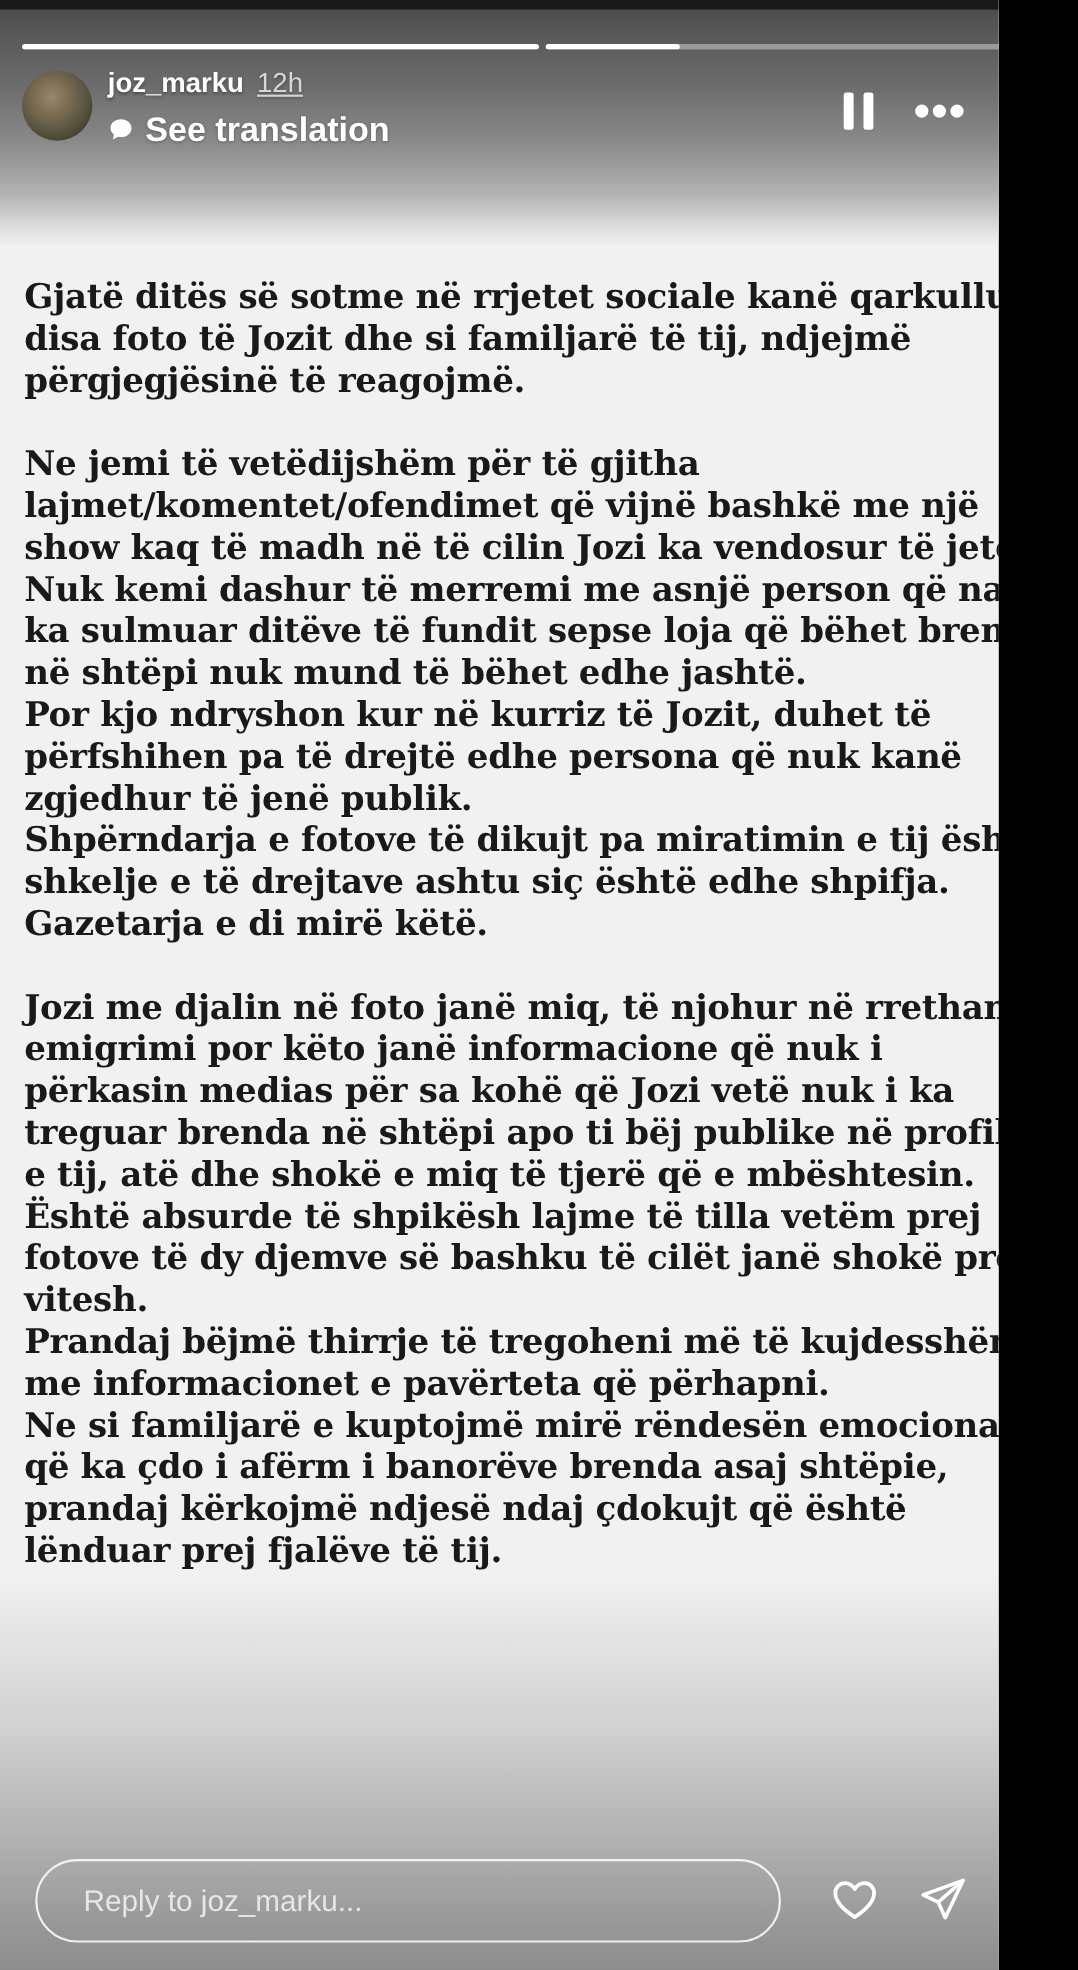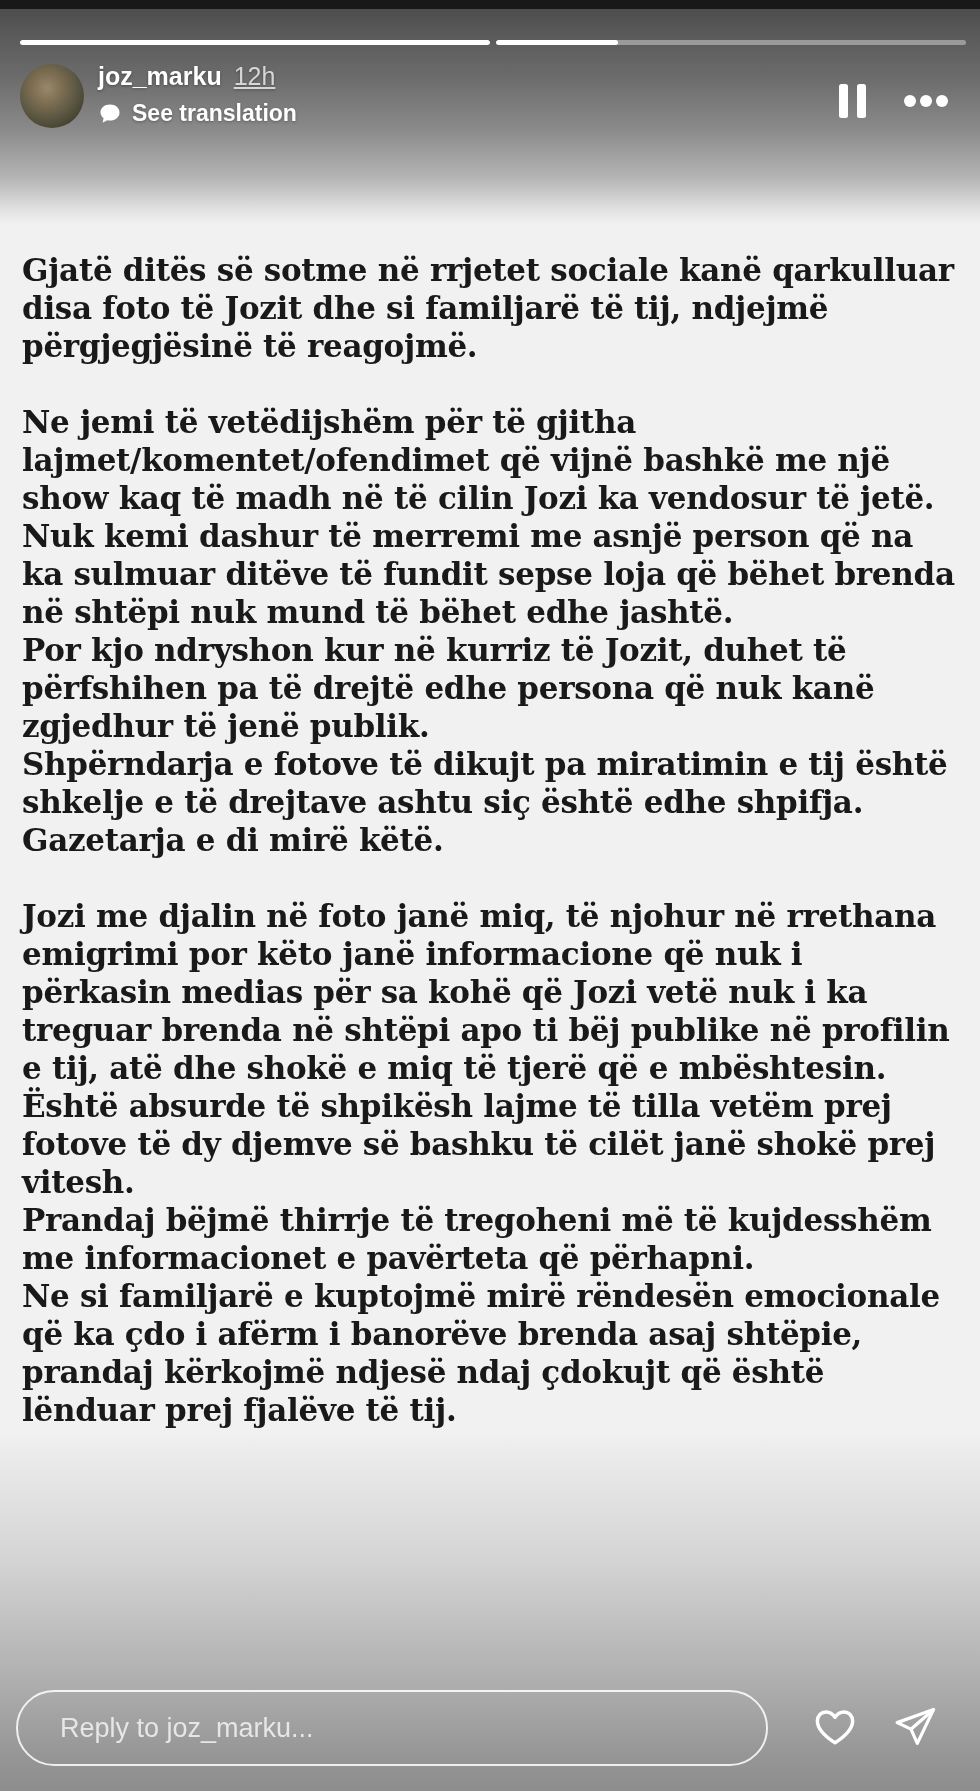--- a/index.html
+++ b/index.html
@@ -1,16 +1,16 @@
 <!DOCTYPE html>
 <html><head>
 <meta charset="utf-8">
 <style>
   html,body{margin:0;padding:0;background:#000;}
-  .screen{position:relative;width:980px;height:1791px;background:#f1f1f1;overflow:hidden;
+  .screen{position:relative;width:908px;height:1791px;background:#f1f1f1;overflow:hidden;
           font-family:"Liberation Sans",sans-serif;}
   
   .top-black{position:absolute;left:0;top:0;width:100%;height:9px;background:#181818;}
   .top-gradient{position:absolute;left:0;top:9px;width:100%;height:215px;
     background:linear-gradient(180deg,#4d4d4d 0%,#585858 10%,#6c6c6c 32%,#8a8a8a 56%,
                #b3b3b3 78%,#e0e0e0 93%,rgba(241,241,241,0) 100%);}
   .bottom-gradient{position:absolute;left:0;top:1430px;width:100%;height:361px;
     background:linear-gradient(180deg,rgba(239,239,239,0) 0%,#d2d2d2 38%,#aeaeae 70%,
                #969696 90%,#8d8d8d 100%);}
   
@@ -19,35 +19,35 @@
   .progress-fill{height:100%;background:#ffffff;border-radius:3px;width:0;}
   
   .header{position:absolute;left:20px;top:62px;right:20px;height:72px;}
   .avatar{position:absolute;left:0;top:2px;width:64px;height:64px;border-radius:50%;
     background:radial-gradient(circle at 42% 38%,#98876b 0%,#7d6e52 28%,#5f5a45 52%,#45432f 76%,#2f2d23 100%);}
   .hdr-info{position:absolute;left:78px;top:0;}
   .hdr-row1{display:flex;align-items:baseline;gap:12px;}
   .username{color:#fff;font-weight:700;font-size:25px;text-shadow:0 1px 3px rgba(0,0,0,.35);cursor:pointer;}
   .timestamp{color:#d6d6d6;font-size:25px;text-shadow:0 1px 3px rgba(0,0,0,.3);text-decoration:underline;}
   .hdr-row2{display:flex;align-items:center;gap:10px;margin-top:9px;cursor:pointer;}
-  .see-translation{color:#fff;font-weight:700;font-size:23px;text-shadow:0 1px 3px rgba(0,0,0,.3);}
+  .see-translation{color:#fff;font-weight:700;font-size:31px;text-shadow:0 1px 3px rgba(0,0,0,.3);}
   .bubble-icon{display:inline-block;line-height:0;}
   
   .controls{position:absolute;right:32px;top:84px;display:flex;align-items:center;gap:38px;}
   .pause-btn{display:flex;gap:9px;cursor:pointer;}
   .pause-bar{width:9px;height:34px;background:#fff;border-radius:2.5px;}
   .more-btn{display:flex;gap:4px;align-items:center;cursor:pointer;height:34px;}
   .dot{width:12px;height:12px;border-radius:50%;background:#fff;}
   
   .story-text{position:absolute;left:22px;top:251px;width:936px;
     font-family:"DejaVu Serif","Liberation Serif",serif;font-weight:700;
     font-size:31px;line-height:38px;letter-spacing:-0.3px;color:#191919;}
   .story-text p{margin:0 0 38px 0;white-space:pre-line;}
   
-  .footer{position:absolute;left:16px;top:1690px;right:28px;height:76px;display:flex;align-items:center;}
+  .footer{position:absolute;left:32px;top:1690px;right:28px;height:76px;display:flex;align-items:center;}
   .reply-pill{width:752px;height:76px;border:2px solid rgba(255,255,255,0.85);border-radius:38px;
     box-sizing:border-box;display:flex;align-items:center;background:transparent;}
   .reply-input{flex:1;background:transparent;border:none;outline:none;margin:0 30px 0 40px;
     font-size:27px;color:#fff;font-family:"Liberation Sans",sans-serif;}
   .reply-input::placeholder{color:#e6e6e6;opacity:1;}
   .icon-btn{background:none;border:none;padding:0;cursor:pointer;line-height:0;}
   .heart-btn{margin-left:44px;}
   .send-btn{margin-left:34px;}
 </style>
 </head>

